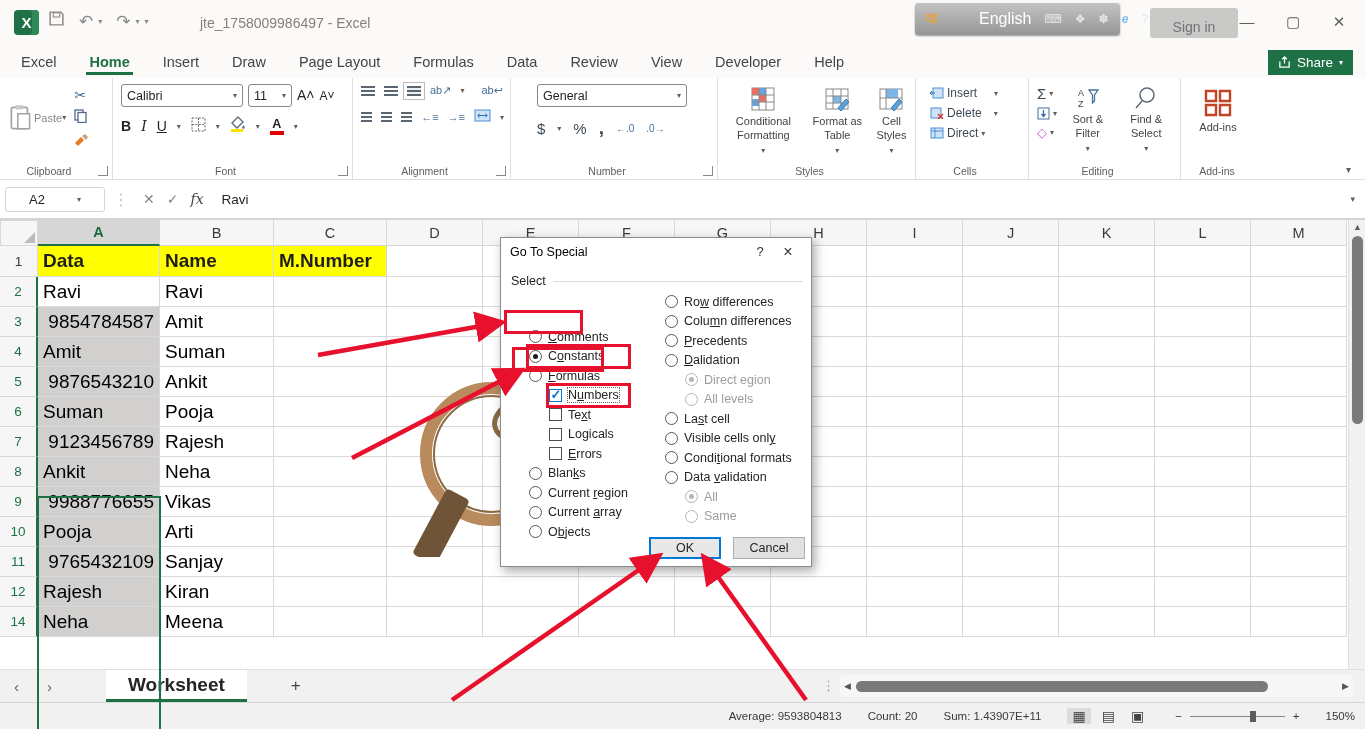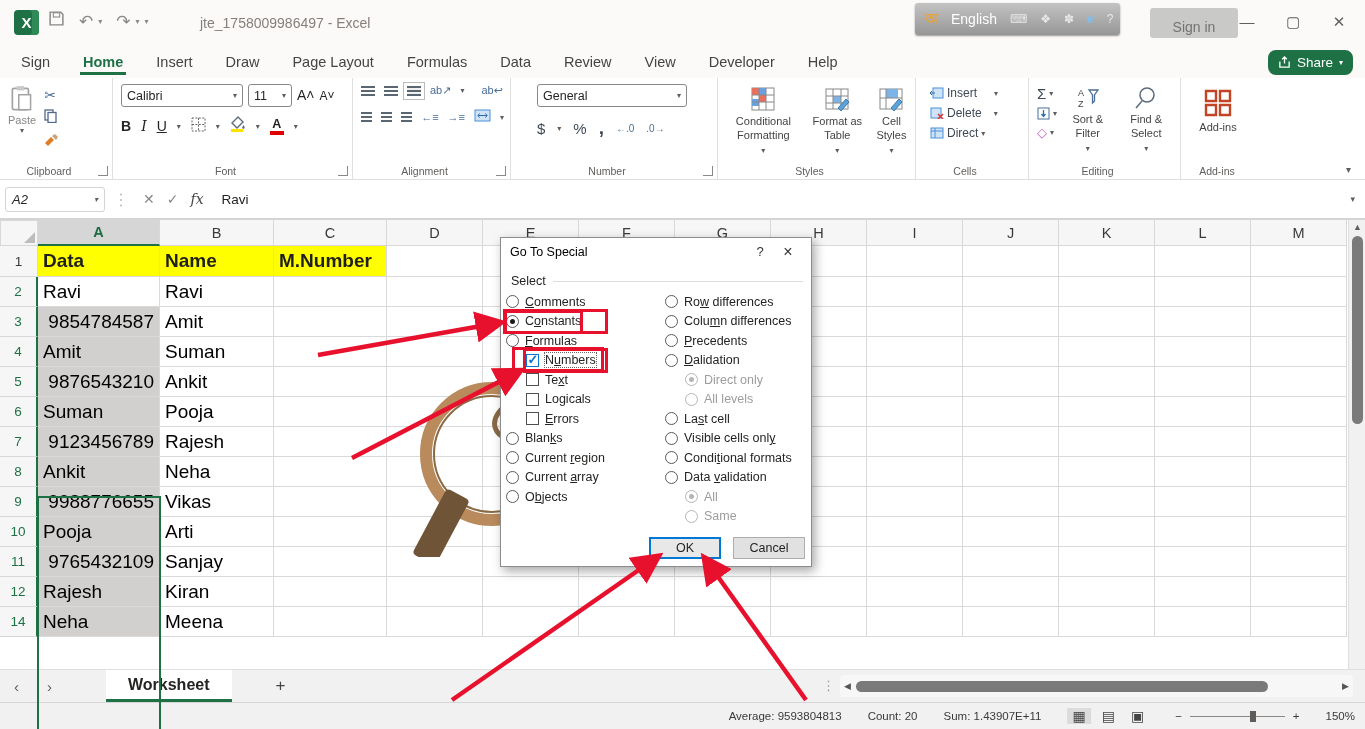--- a/index.html
+++ b/index.html
@@ -15,50 +15,50 @@
   .qat { position:absolute; left:48px; top:10px; display:flex; align-items:center; gap:14px; color:#8a8886; font-size:17px; }
   .qat .dd { font-size:8px; color:#8a8886; margin-left:-9px; }
   .title-text { position:absolute; left:200px; top:15px; font-size:14px; color:#867f7a; }
   .searchbox { position:absolute; left:505px; top:8px; width:370px; height:30px; border:1px solid #c8c6c4;
                border-radius:3px; background:#fff; display:flex; align-items:center; padding-left:14px;
                gap:9px; color:#8a8886; font-size:14px; }
   .langbar { position:absolute; left:915px; top:3px; width:205px; height:32px; border-radius:3px;
              background:linear-gradient(#c3c3c3,#969696); display:flex; align-items:center;
              gap:13px; padding:0 10px; box-shadow:0 1px 2px rgba(0,0,0,.4); }
   .langbar .beng { color:#e8a33d; font-weight:bold; font-size:15px; }
-  .langbar .eng { color:#fff; font-size:14px; }
+  .langbar .eng { color:#fff; font-size:16px;margin-left:28px; }
   .langbar .lic { color:#e8e8e8; font-size:12px; }
   .signin { position:absolute; left:1150px; top:8px; width:88px; height:30px; background:rgba(160,160,160,.55);
             border-radius:3px; color:#737373; font-size:14px; display:flex; align-items:flex-end;
             justify-content:center; padding-bottom:3px; }
   .wctl { position:absolute; top:13px; color:#605e5c; font-size:15px; width:20px; text-align:center; }
   
   .menurow { position:relative; height:32px; background:#fbfaf9; display:flex; align-items:center;
              padding-left:18px; gap:27px; font-size:14.5px; color:#444; }
   .mtab { padding:5px 3px; cursor:default; }
   .mtab.active { color:#1e7145; font-weight:bold; box-shadow:inset 0 -3px 0 #1e7145; }
   .sharebtn { position:absolute; right:12px; top:4px; height:25px; background:#1e7145; color:#fff;
-              border-radius:8px; display:flex; align-items:center; gap:6px; padding:0 10px; font-size:13.5px; }
+              border-radius:0; display:flex; align-items:center; gap:6px; padding:0 10px; font-size:13.5px; }
   
   .ribbon { position:relative; height:102px; background:#fff; border-bottom:1px solid #e1dfdd; display:flex; }
   .rgroup { position:relative; border-right:1px solid #e1dfdd; padding:6px 6px 18px 8px; }
   .glabel { position:absolute; bottom:2px; left:0; right:14px; text-align:center; font-size:10.5px; color:#605e5c; }
   .launcher { position:absolute; bottom:3px; right:4px; width:10px; height:10px; border-left:1px solid #8a8886;
               border-top:1px solid #8a8886; transform:rotate(180deg); font-size:7px; color:#8a8886; }
-  .rbtn { display:flex; flex-direction:column; align-items:center; color:#444; font-size:11px; }
+  .rbtn { display:flex; align-items:center; color:#444; font-size:11px; }
   .combo { border:1px solid #8a8886; border-radius:3px; height:23px; display:flex; align-items:center;
            font-size:12.5px; padding:0 5px; justify-content:space-between; color:#252423; }
   .dd { font-size:8px; color:#605e5c; }
   .bars { width:14px; height:10px; background:repeating-linear-gradient(#5a6772 0 1.8px, transparent 1.8px 4.2px); }
   .smallbtn { display:flex; align-items:center; gap:3px; font-size:13px; color:#3e4a56; }
   .bigbtn { display:flex; flex-direction:column; align-items:center; gap:3px; font-size:11px; color:#444; text-align:center; line-height:1.25; }
   
   .fbar { position:relative; height:40px; background:#fff; border-bottom:2px solid #d4d4d4; display:flex; align-items:center; }
   .namebox { width:100px; height:25px; margin-left:5px; border:1px solid #d4d4d4; border-radius:3px;
-             display:flex; align-items:center; justify-content:space-between; padding:0 6px; font-size:13px;font-style:italic; }
+             display:flex; align-items:center; justify-content:space-between; padding:0 23px; font-size:13px; }
   .fbtns { display:flex; align-items:center; gap:12px; margin-left:14px; color:#8a8886; font-size:14px; }
   .fx { font-family:"DejaVu Serif", serif; font-style:italic; color:#444; }
   .fval { margin-left:18px; font-size:13.5px; color:#252423; }
   
   .gridwrap { position:relative; height:449px; display:flex; }
   .sheet { position:relative; width:1348px; }
   .chrow { display:flex; height:26px; }
   .corner { width:38px; height:26px; background:#f6f6f6; border:1px solid #d8d8d8; position:relative; }
   .corner::after { content:""; position:absolute; right:2px; bottom:2px; border-left:11px solid transparent; border-bottom:11px solid #bdbdbd; }
   .ch { height:26px; background:#f6f6f6; border-right:1px solid #d8d8d8; border-bottom:1px solid #d8d8d8;
@@ -86,21 +86,21 @@
             color:#f8c089; line-height:150px; letter-spacing:4px; }
   
   .dialog { position:absolute; left:500px; top:237px; width:312px; height:330px; background:#fff;
             border:1px solid #8c8c8c; box-shadow:3px 4px 10px rgba(0,0,0,.35); z-index:5; font-size:12.5px; }
   .dtitle { height:27px; display:flex; align-items:center; padding:0 9px; font-size:12.5px; color:#000; }
   .dtitle .t { flex:1; }
   .dtitle .hb { width:28px; text-align:center; color:#333; font-size:13px; }
   .dselect { position:absolute; left:10px; top:36px; }
   .gline { position:absolute; left:52px; right:8px; top:43px; border-top:1px solid #dcdcdc; }
   .optcol { position:absolute; top:54px; }
-  .optcol.left { left:5px; } .optcol.right { left:164px; }
+  .optcol.left { left:28px;margin-top:35px; } .optcol.right { left:164px; }
   .opt { display:flex; align-items:center; height:19.5px; gap:6px; }
   .opt.indent { margin-left:20px; }
   .opt.disabled { color:#9d9d9d; }
   .radio { width:13px; height:13px; border:1px solid #595959; border-radius:50%; position:relative; flex:none; background:#fff; }
   .radio.on::after { content:""; position:absolute; left:3px; top:3px; width:5px; height:5px; border-radius:50%; background:#1a1a1a; }
   .radio.disabled { border-color:#b5b5b5; }
   .radio.disabled.on::after { background:#b5b5b5; }
   .check { width:13px; height:13px; border:1px solid #4f4f4f; position:relative; flex:none; background:#fff; }
   .check.on { border-color:#0b76d1; }
   .check.on::after { content:"✓"; position:absolute; left:0.5px; top:-2.5px; color:#0b76d1; font-size:13px; font-weight:bold; }
@@ -108,21 +108,21 @@
   .opt.focus .lbl { outline:1px dotted #666; }
   .opt.boxed { box-shadow:0 0 0 3px #e8112d; }
   .dbtn { position:absolute; top:299px; width:72px; height:22px; display:flex; align-items:center;
           justify-content:center; font-size:12.5px; }
   .okbtn { left:148px; background:#e8e8e8; border:2px solid #0078d4; }
   .cancelbtn { left:232px; background:#e1e1e1; border:1px solid #adadad; }
   
   .tabbar { position:relative; height:33px; background:#f1f1f1; border-top:1px solid #e1dfdd; display:flex; align-items:center; }
   .tnav { color:#605e5c; font-size:15px; width:33px; text-align:center; }
   .sheettab { height:32px; background:#fff; border-bottom:3px solid #1e7145; display:flex; align-items:center;
-              padding:0 22px; font-size:16px; font-weight:bold; color:#252423; margin-left:40px; }
+              padding:0 22px; font-size:19px; font-weight:bold; color:#252423; margin-left:40px; }
   .addsheet { margin-left:44px; color:#444; font-size:17px; }
   .hscroll { position:absolute; left:840px; right:12px; top:5px; height:22px; background:#f7f7f7; border-radius:4px;
              display:flex; align-items:center; }
   .hthumb { position:absolute; left:16px; width:412px; height:11px; background:#7a7a7a; border-radius:6px; }
   .dots3 { position:absolute; left:-18px; top:3px; color:#9a9a9a; font-size:13px; }
   
   .statusbar { position:relative; height:27px; background:#f1f1f1; border-top:1px solid #d6d6d6;
                font-size:11.5px; color:#3b3a39; }
   .stleft { position:absolute; left:12px; top:0; height:100%; display:flex; align-items:center; gap:22px; }
   .stright { position:absolute; right:10px; top:0; height:100%; display:flex; align-items:center; gap:26px; }
@@ -170,21 +170,21 @@
     </div>
     <div class="signin">
       <span>Sign in</span>
     </div>
     <div class="wctl" style="right:108px">—</div>
     <div class="wctl" style="right:62px">▢</div>
     <div class="wctl" style="right:16px">✕</div>
   </div>
 
   <div class="menurow">
-    <span class="mtab">Sign</span>
+    <span class="mtab">Excel</span>
     <span class="mtab active">Home</span>
     <span class="mtab">Insert</span>
     <span class="mtab">Draw</span>
     <span class="mtab">Page Layout</span>
     <span class="mtab">Formulas</span>
     <span class="mtab">Data</span>
     <span class="mtab">Review</span>
     <span class="mtab">View</span>
     <span class="mtab">Developer</span>
     <span class="mtab">Help</span>
@@ -748,21 +748,21 @@
         <div class="opt">
           <span class="radio"></span>
           <span class="lbl"><span></span><span class="u">P</span><span>recedents</span></span>
         </div>
         <div class="opt">
           <span class="radio"></span>
           <span class="lbl"><span></span><span class="u">D</span><span>alidation</span></span>
         </div>
         <div class="opt indent disabled">
           <span class="radio on disabled"></span>
-          <span class="lbl"><span>Direct only</span><span class="u"></span><span></span></span>
+          <span class="lbl"><span>Direct egion</span><span class="u"></span><span></span></span>
         </div>
         <div class="opt indent disabled">
           <span class="radio disabled"></span>
           <span class="lbl"><span>All levels</span><span class="u"></span><span></span></span>
         </div>
         <div class="opt">
           <span class="radio"></span>
           <span class="lbl"><span>La</span><span class="u">s</span><span>t cell</span></span>
         </div>
         <div class="opt">

